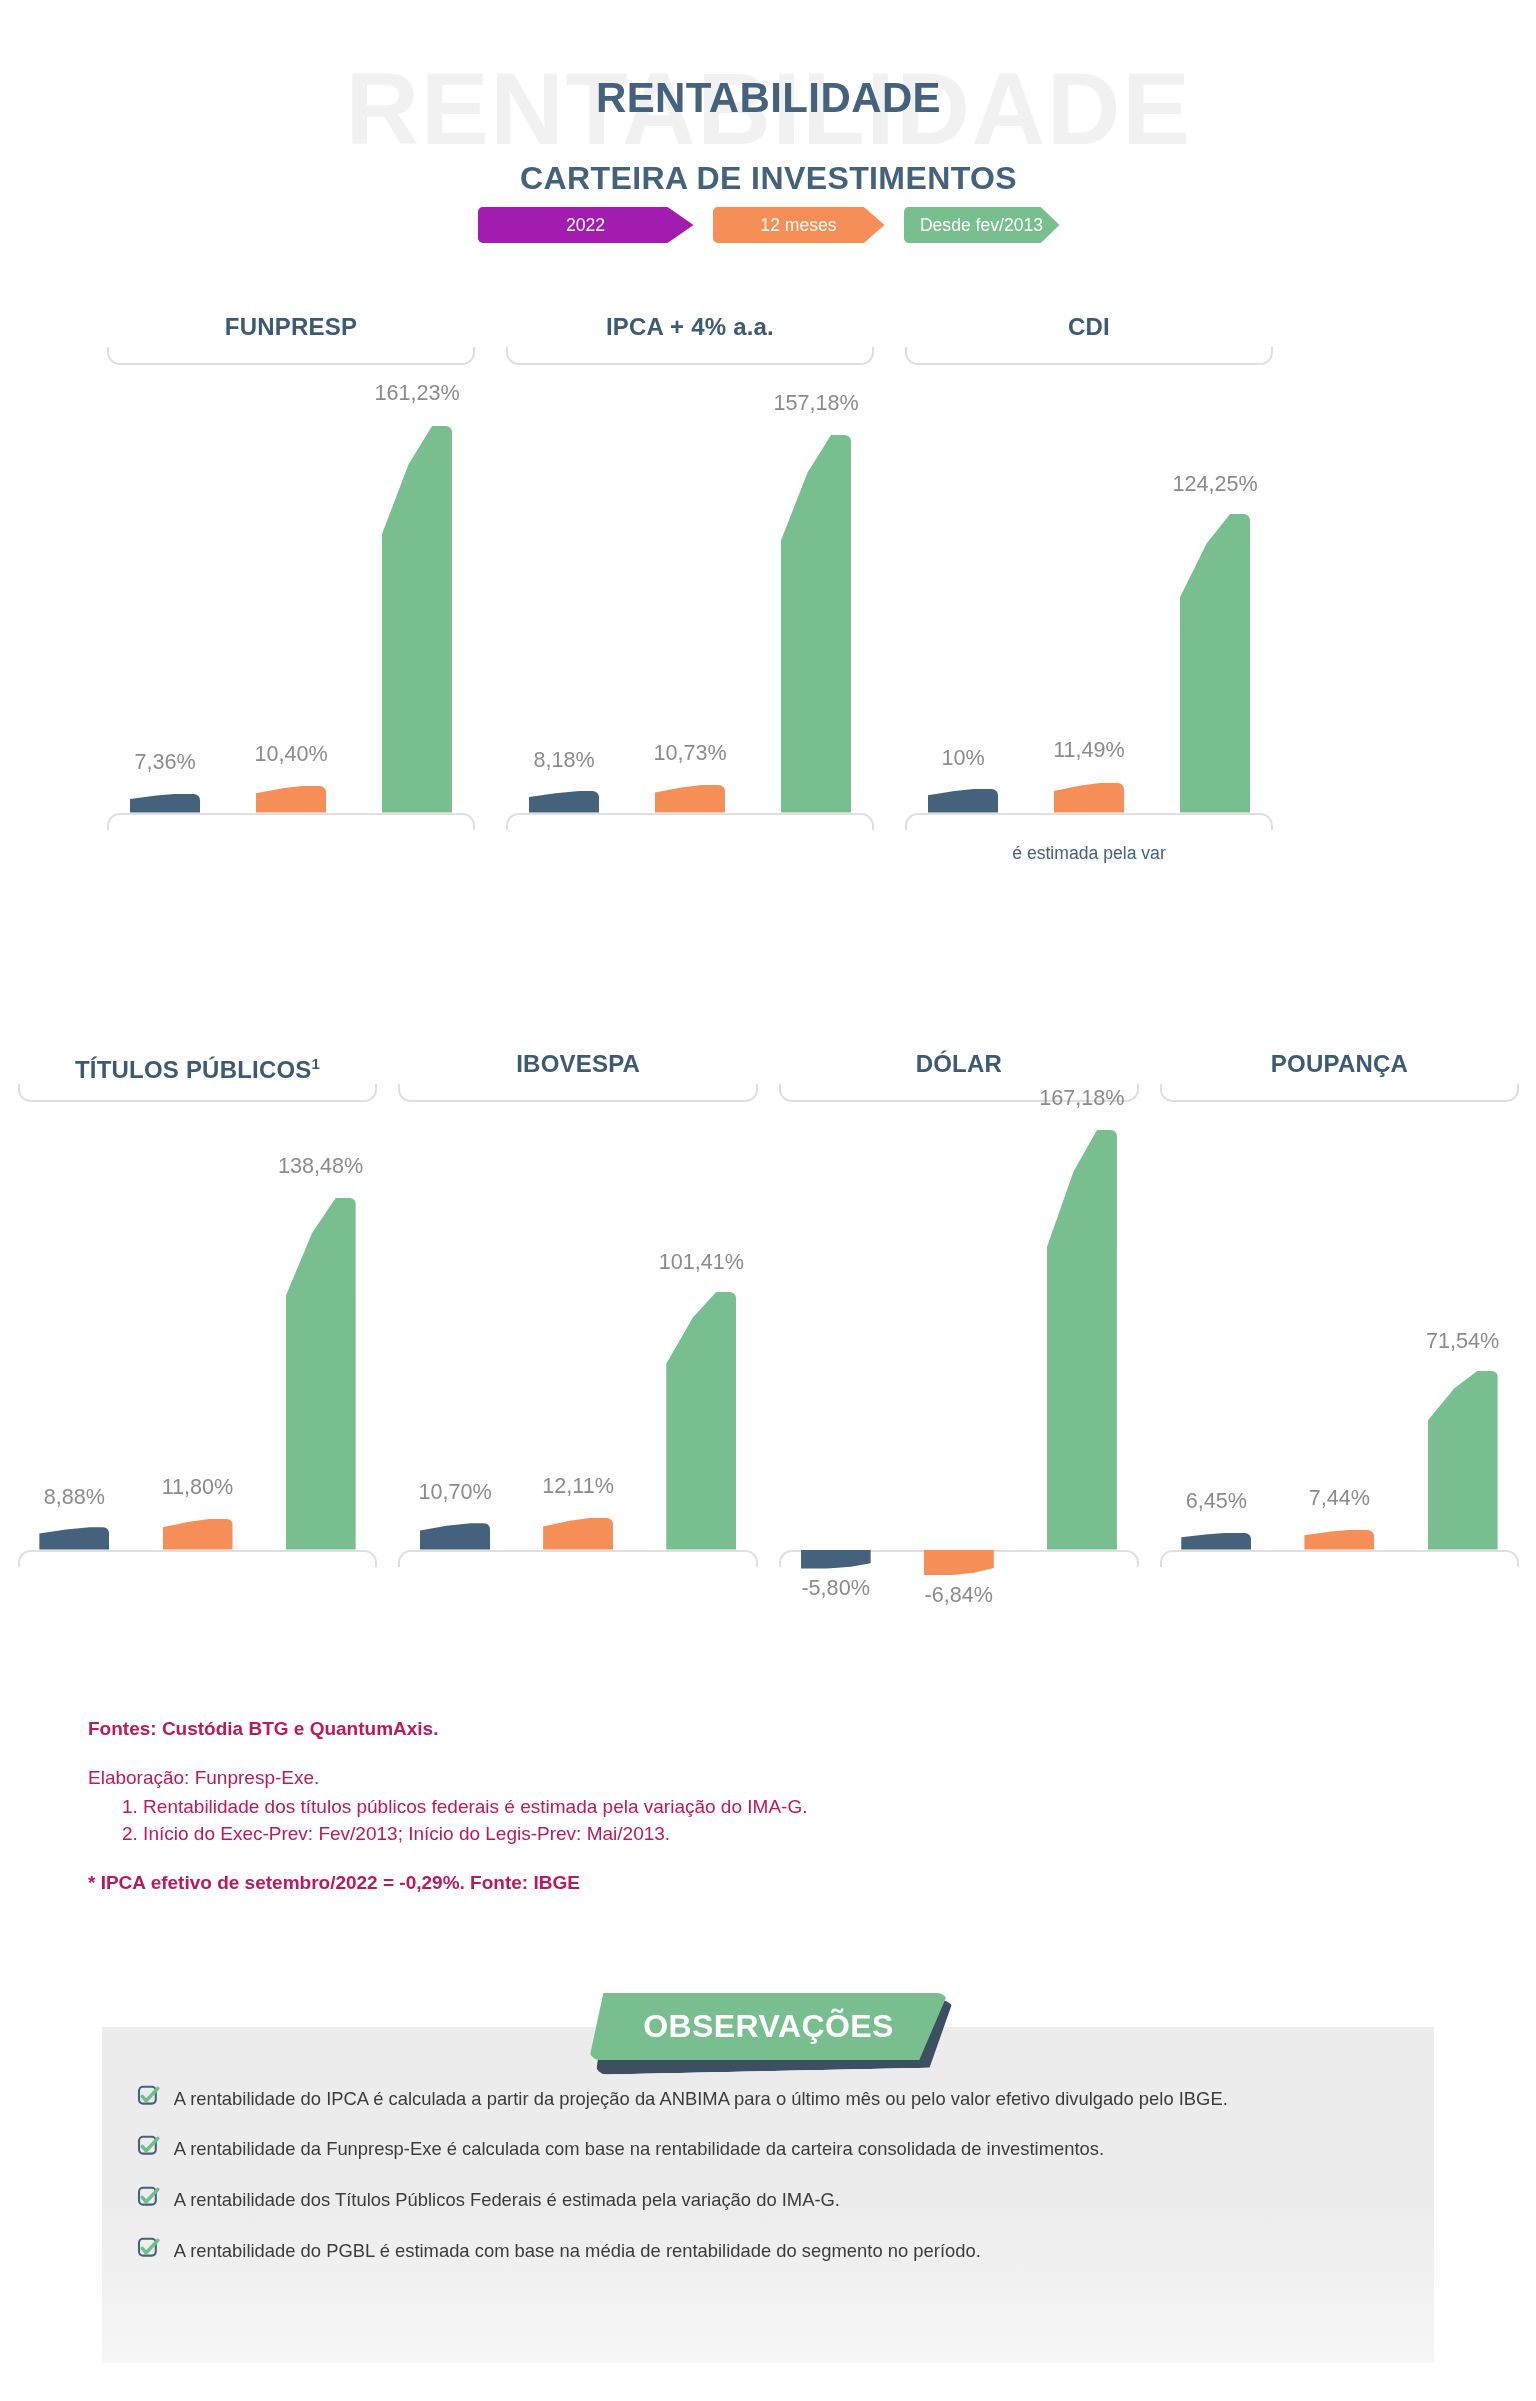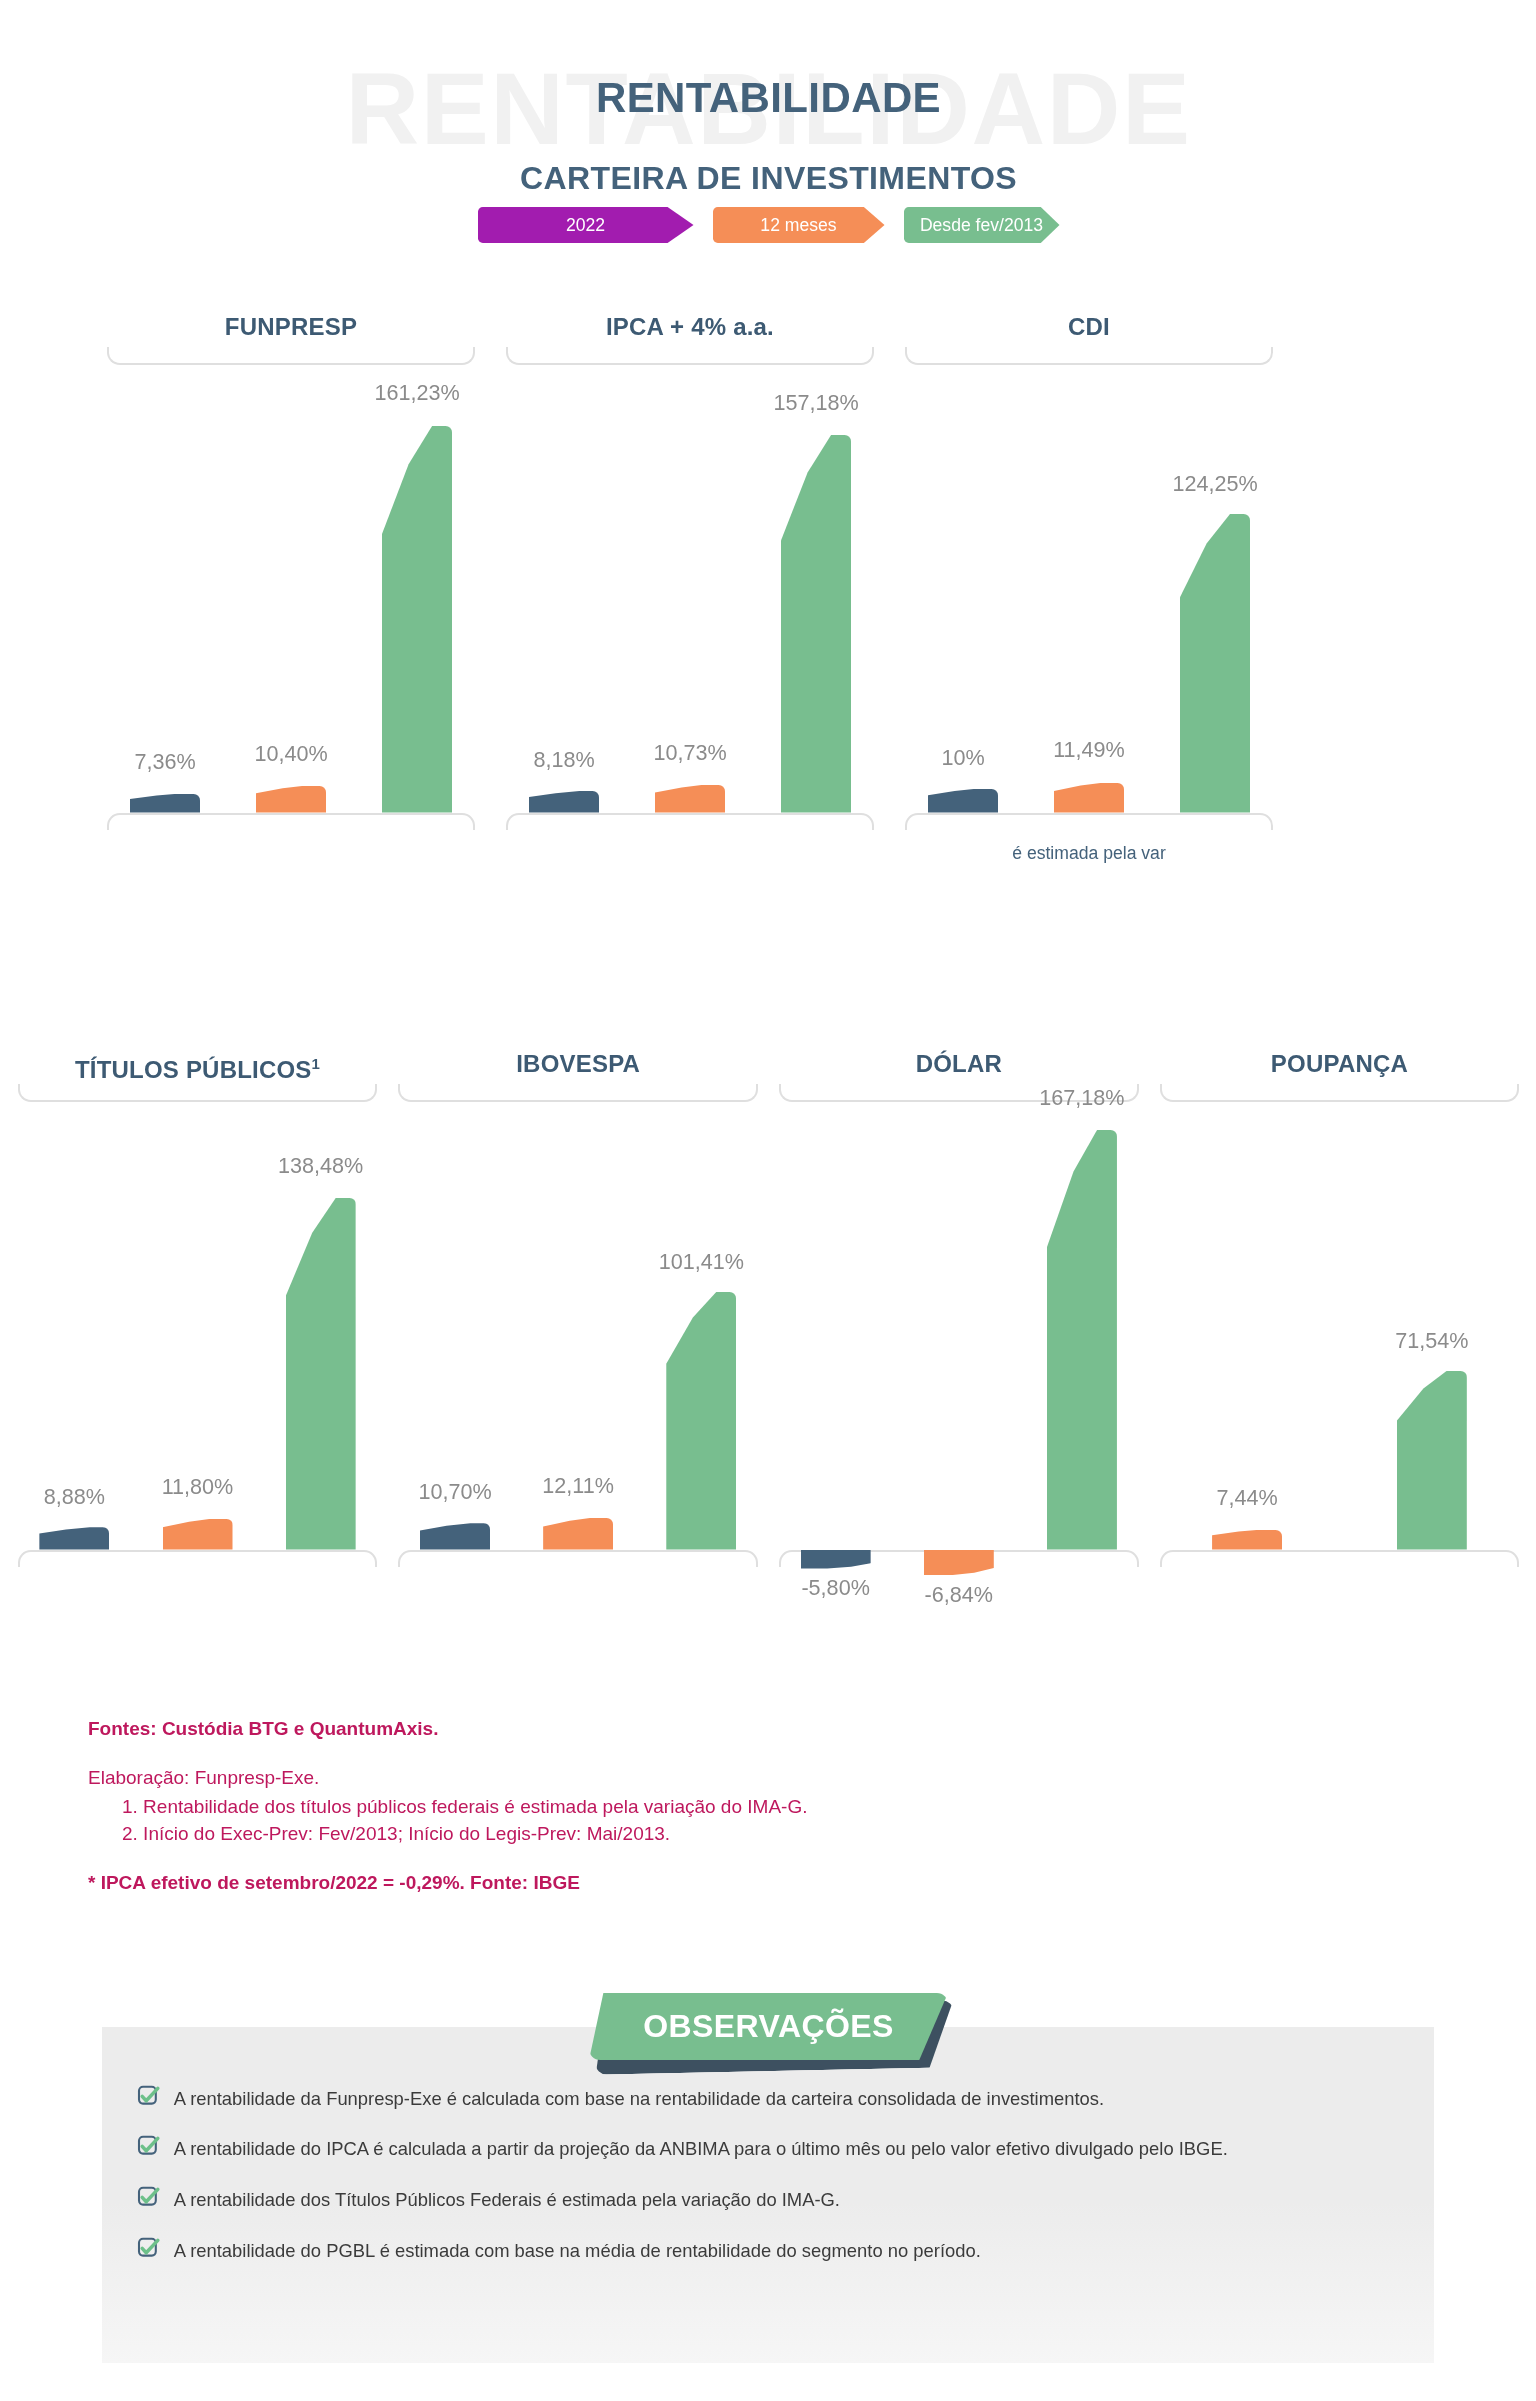--- a/index.html
+++ b/index.html
@@ -405,20 +405,24 @@
         </div>
     </div>
     <div class="bracket-bottom"></div>
   </div>
 
   <div class="panel">
     <div class="panel-title">POUPANÇA</div>
     <div class="bracket-top"></div>
     <div class="plot">
       <div class="bar-slot">
+          <div class="bar-label" style="bottom:36px">6,45%</div>
+          <div class="bar pos c-navy" style="height:17px"></div>
+        </div>
+      <div class="bar-slot">
           <div class="bar-label" style="bottom:39px">7,44%</div>
           <div class="bar pos c-orange" style="height:20px"></div>
         </div>
       <div class="bar-slot">
           <div class="bar-label" style="bottom:196px">71,54%</div>
           <div class="bar pos c-green" style="height:179px"></div>
         </div>
     </div>
     <div class="bracket-bottom"></div>
   </div>
@@ -435,30 +439,30 @@
 
 <div class="obs-section">
   <div class="obs-box">
     <div class="obs-item">
       <span class="checkbox-icon">
         <svg width="24" height="24" viewBox="0 0 30 30">
           <rect x="2.5" y="3.5" width="21" height="21" rx="5" fill="none" stroke="#44627b" stroke-width="2.6"></rect>
           <path d="M6.5 15.5 L11.5 21 L26 5.5" fill="none" stroke="#6dc08a" stroke-width="4.4" stroke-linecap="round" stroke-linejoin="round"></path>
         </svg>
       </span>
-      <span class="obs-text">A rentabilidade da Funpresp-Exe é calculada com base na rentabilidade da carteira consolidada de investimentos.</span>
+      <span class="obs-text">A rentabilidade do IPCA é calculada a partir da projeção da ANBIMA para o último mês ou pelo valor efetivo divulgado pelo IBGE.</span>
     </div>
     <div class="obs-item">
       <span class="checkbox-icon">
         <svg width="24" height="24" viewBox="0 0 30 30">
           <rect x="2.5" y="3.5" width="21" height="21" rx="5" fill="none" stroke="#44627b" stroke-width="2.6"></rect>
           <path d="M6.5 15.5 L11.5 21 L26 5.5" fill="none" stroke="#6dc08a" stroke-width="4.4" stroke-linecap="round" stroke-linejoin="round"></path>
         </svg>
       </span>
-      <span class="obs-text">A rentabilidade do IPCA é calculada a partir da projeção da ANBIMA para o último mês ou pelo valor efetivo divulgado pelo IBGE.</span>
+      <span class="obs-text">A rentabilidade da Funpresp-Exe é calculada com base na rentabilidade da carteira consolidada de investimentos.</span>
     </div>
     <div class="obs-item">
       <span class="checkbox-icon">
         <svg width="24" height="24" viewBox="0 0 30 30">
           <rect x="2.5" y="3.5" width="21" height="21" rx="5" fill="none" stroke="#44627b" stroke-width="2.6"></rect>
           <path d="M6.5 15.5 L11.5 21 L26 5.5" fill="none" stroke="#6dc08a" stroke-width="4.4" stroke-linecap="round" stroke-linejoin="round"></path>
         </svg>
       </span>
       <span class="obs-text">A rentabilidade dos Títulos Públicos Federais é estimada pela variação do IMA-G.</span>
     </div>

